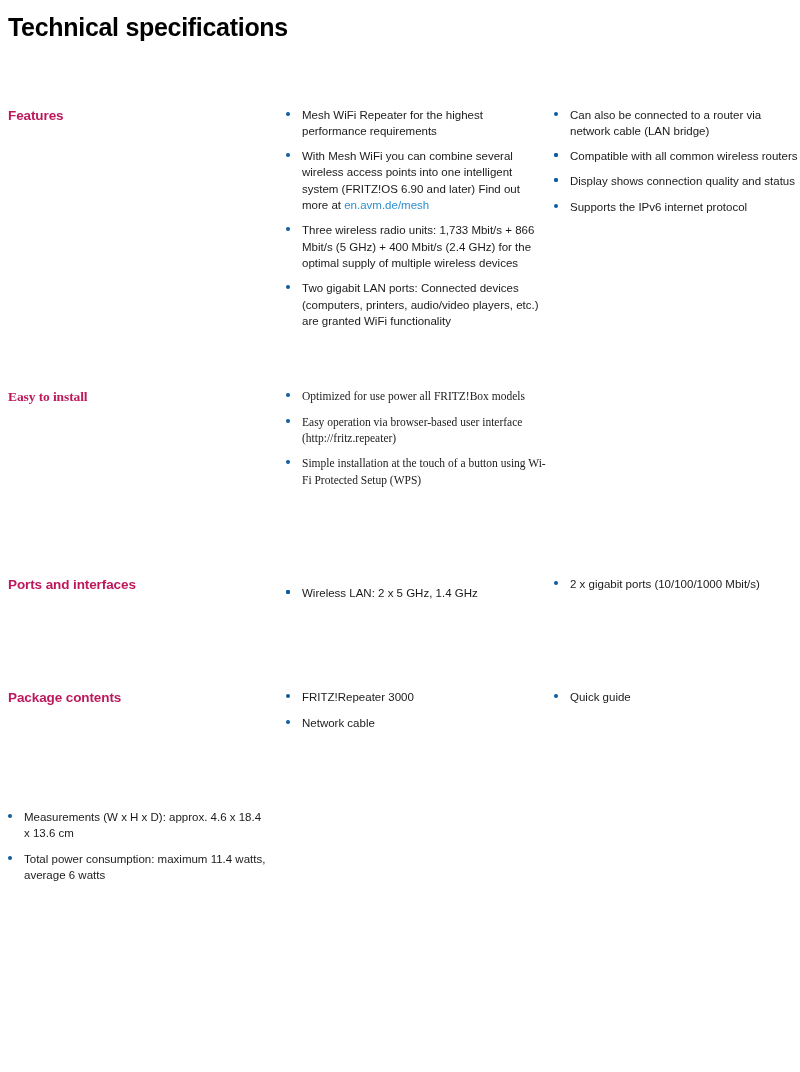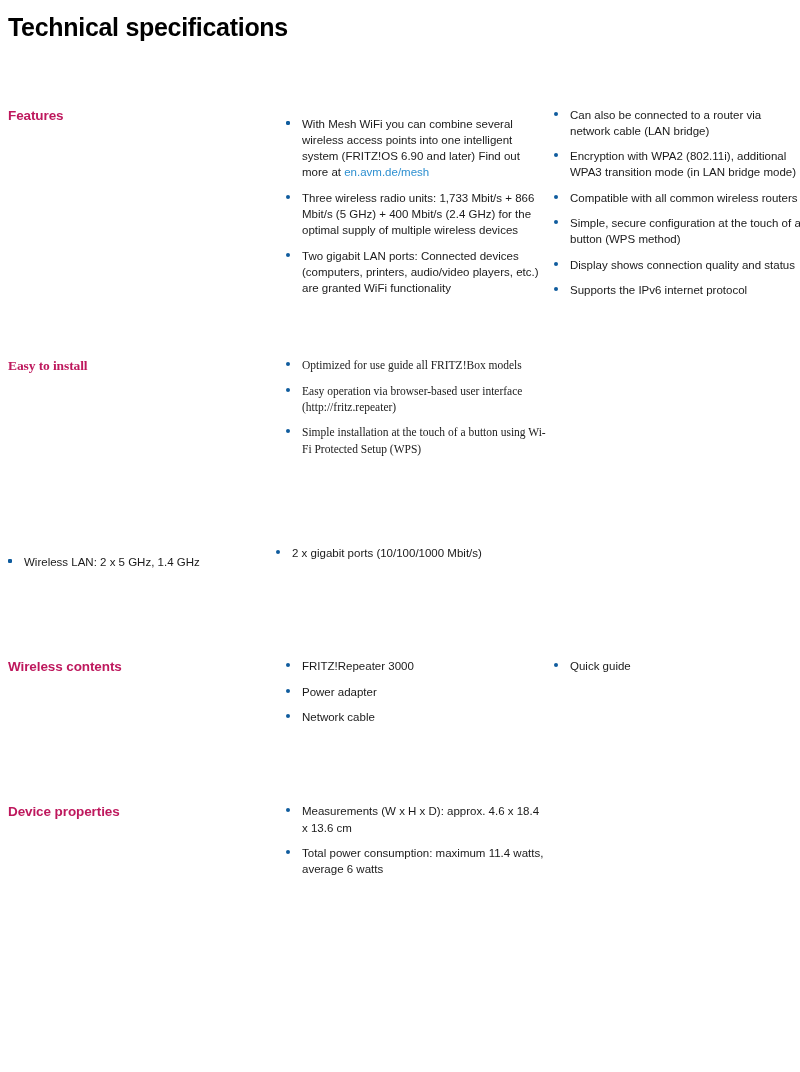--- a/index.html
+++ b/index.html
@@ -124,20 +124,21 @@
 
   <div class="spec-table">
 
     <div class="spec-row row-features">
       <div class="spec-label">Features</div>
       <div class="spec-cols">
         <div class="spec-col col-left">
           <ul class="bullets">
             <li>
               <span class="bullet-dot"></span>
+              <span>Mesh WiFi Repeater for the highest performance requirements</span>
             </li>
             <li>
               <span class="bullet-dot"></span>
               <span>With Mesh WiFi you can combine several wireless access points into one intelligent system (FRITZ!OS 6.90 and later) Find out more at </span><a class="inline-link" href="#">en.avm.de/mesh</a>
             </li>
             <li>
               <span class="bullet-dot"></span>
               <span>Three wireless radio units: 1,733 Mbit/s + 866 Mbit/s (5 GHz) + 400 Mbit/s (2.4 GHz) for the optimal supply of multiple wireless devices</span>
             </li>
             <li>
@@ -147,29 +148,27 @@
           </ul>
         </div>
         <div class="spec-col col-right">
           <ul class="bullets">
             <li>
               <span class="bullet-dot"></span>
               <span>Can also be connected to a router via network cable (LAN bridge)</span>
             </li>
             <li>
               <span class="bullet-dot"></span>
-              <span>Encryption with WPA2 (802.11i), additional WPA3 transition mode (in LAN bridge mode)</span>
             </li>
             <li>
               <span class="bullet-dot"></span>
               <span>Compatible with all common wireless routers</span>
             </li>
             <li>
               <span class="bullet-dot"></span>
-              <span>Simple, secure configuration at the touch of a button (WPS method)</span>
             </li>
             <li>
               <span class="bullet-dot"></span>
               <span>Display shows connection quality and status</span>
             </li>
             <li>
               <span class="bullet-dot"></span>
               <span>Supports the IPv6 internet protocol</span>
             </li>
           </ul>
@@ -177,37 +176,38 @@
       </div>
     </div>
 
     <div class="spec-row row-install">
       <div class="spec-label">Easy to install</div>
       <div class="spec-cols">
         <div class="spec-col col-left">
           <ul class="bullets">
             <li>
               <span class="bullet-dot"></span>
-              <span>Optimized for use guide all FRITZ!Box models</span>
+              <span>Optimized for use power all FRITZ!Box models</span>
             </li>
             <li>
               <span class="bullet-dot"></span>
               <span>Easy operation via browser-based user interface  (http://fritz.repeater)</span>
             </li>
             <li>
               <span class="bullet-dot"></span>
               <span>Simple installation at the touch of a button using Wi-Fi Protected Setup (WPS)</span>
             </li>
           </ul>
         </div>
         <div class="spec-col col-right"></div>
       </div>
     </div>
 
     <div class="spec-row row-ports">
+      <div class="spec-label">Ports and interfaces</div>
       <div class="spec-cols">
         <div class="spec-col col-left">
           <ul class="bullets">
             <li>
               <span class="bullet-dot"></span>
             </li>
             <li>
               <span class="bullet-dot"></span>
             </li>
             <li>
@@ -221,51 +221,46 @@
             <li>
               <span class="bullet-dot"></span>
               <span>2 x gigabit ports (10/100/1000 Mbit/s)</span>
             </li>
           </ul>
         </div>
       </div>
     </div>
 
     <div class="spec-row row-package">
-      <div class="spec-label">Wireless contents</div>
+      <div class="spec-label">Package contents</div>
       <div class="spec-cols">
         <div class="spec-col col-left">
           <ul class="bullets">
             <li>
               <span class="bullet-dot"></span>
               <span>FRITZ!Repeater 3000</span>
             </li>
             <li>
               <span class="bullet-dot"></span>
-              <span>Power adapter</span>
-            </li>
-            <li>
-              <span class="bullet-dot"></span>
               <span>Network cable</span>
             </li>
           </ul>
         </div>
         <div class="spec-col col-right">
           <ul class="bullets">
             <li>
               <span class="bullet-dot"></span>
               <span>Quick guide</span>
             </li>
           </ul>
         </div>
       </div>
     </div>
 
     <div class="spec-row row-device">
-      <div class="spec-label">Device properties</div>
       <div class="spec-cols">
         <div class="spec-col col-left">
           <ul class="bullets">
             <li>
               <span class="bullet-dot"></span>
               <span>Measurements (W x H x D): approx. 4.6 x 18.4 x 13.6 cm</span>
             </li>
             <li>
               <span class="bullet-dot"></span>
               <span>Total power consumption: maximum 11.4 watts, average 6 watts</span>

